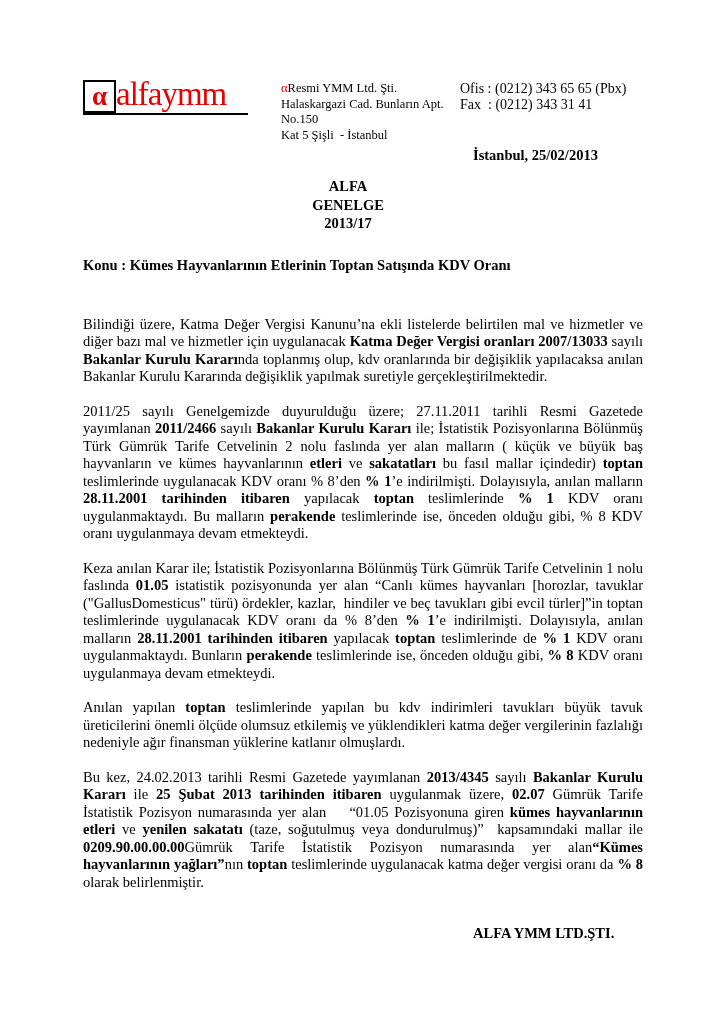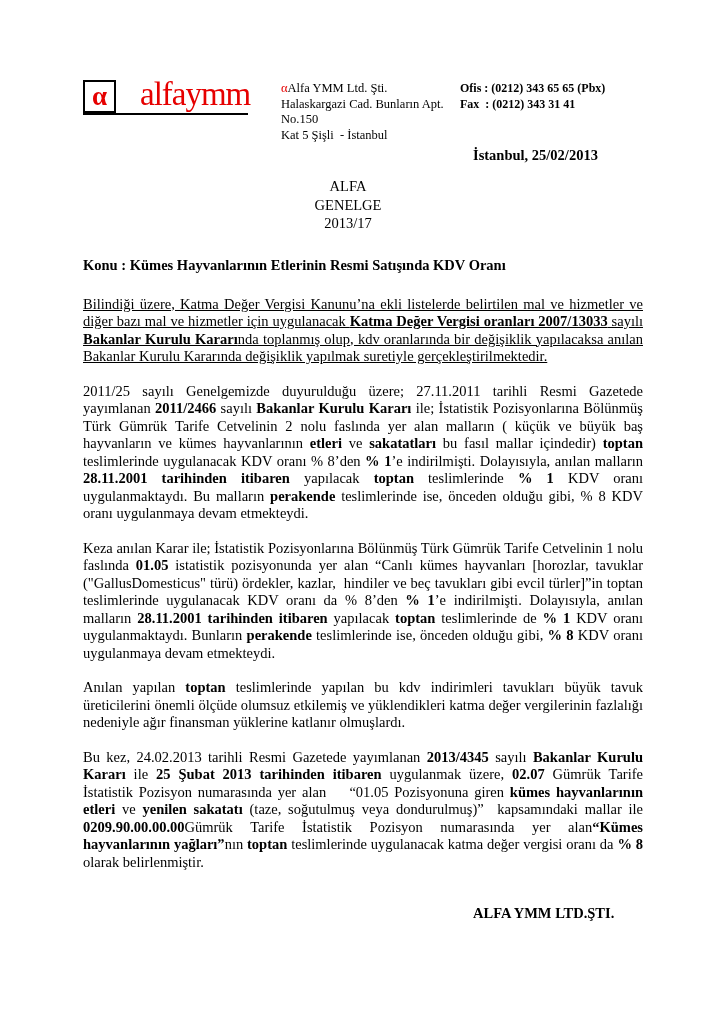--- a/index.html
+++ b/index.html
@@ -27,53 +27,53 @@
     display:flex; align-items:center; justify-content:center;
     color:var(--red);
     font-size:27px; font-weight:bold; line-height:1;
     background:#fff;
     flex:0 0 auto;
   }
   .logo-word {
     color:var(--red);
     font-size:33px; line-height:1;
     letter-spacing:-1px;
-    margin-left:24px;
+    margin-left:0;
     padding-bottom:4px;
   }
   .logo-rule { width:165px; height:0; border-bottom:2px solid #000; margin-top:-2px; }
 
   .addr-col { width:179px; font-size:12.5px; line-height:15.5px; padding-top:3px; }
-  .contact-col { flex:1; font-size:12px; line-height:15.5px; padding-top:3px;font-weight:bold; }
+  .contact-col { flex:1; font-size:14px; line-height:15.5px; padding-top:3px; }
   .red { color:var(--red); }
 
   .dateline {
     margin-top:4px;
     padding-left:390px;
     font-weight:bold;
     font-size:14.5px;
     white-space:nowrap;
   }
 
   .title-block {
     margin-top:13px;
     text-align:center;
-    font-weight:normal;
+    font-weight:bold;
     line-height:18.5px;
     transform:translateX(-15px);
   }
 
   .subject { margin-top:24px; font-weight:bold; }
 
   .para {
     margin:17px 0 0 0;
     text-align:justify;
     line-height:17.5px;
   }
-  .para.first { margin-top:22px;text-decoration:underline; }
+  .para.first { margin-top:42px; }
 
   .closing {
     margin-top:33px;
     padding-left:390px;
     font-weight:bold;
     line-height:18.5px;
     white-space:nowrap;
   }
 </style>
 </head>
@@ -83,39 +83,39 @@
 
   <header class="letterhead">
     <div class="logo-col">
       <div class="logo-row">
         <span class="alpha-box">α</span>
         <span class="logo-word">alfaymm</span>
       </div>
       <div class="logo-rule"></div>
     </div>
     <div class="addr-col">
-      <div class="addr-line"><span class="red">α</span><span>Alfa YMM Ltd. Şti.</span></div>
+      <div class="addr-line"><span class="red">α</span><span>Resmi YMM Ltd. Şti.</span></div>
       <div class="addr-line">Halaskargazi Cad. Bunların Apt. No.150</div>
       <div class="addr-line">Kat 5 Şişli&nbsp; - İstanbul</div>
     </div>
     <div class="contact-col">
       <div class="addr-line">Ofis : (0212) 343 65 65 (Pbx)</div>
       <div class="addr-line">Fax&nbsp; : (0212) 343 31 41</div>
     </div>
   </header>
 
   <div class="dateline">İstanbul, 25/02/2013</div>
 
   <div class="title-block">
     <div>ALFA</div>
     <div>GENELGE</div>
     <div>2013/17</div>
   </div>
 
-  <div class="subject">Konu : Kümes Hayvanlarının Etlerinin Resmi Satışında KDV Oranı</div>
+  <div class="subject">Konu : Kümes Hayvanlarının Etlerinin Toptan Satışında KDV Oranı</div>
 
   <p class="para first"><span>Bilindiği üzere, Katma Değer Vergisi Kanunu’na ekli listelerde belirtilen mal ve hizmetler ve diğer bazı mal ve hizmetler için uygulanacak </span><b>Katma Değer Vergisi oranları 2007/13033</b><span> sayılı </span><b>Bakanlar Kurulu Kararı</b><span>nda toplanmış olup, kdv oranlarında bir değişiklik yapılacaksa anılan Bakanlar Kurulu Kararında değişiklik yapılmak suretiyle gerçekleştirilmektedir.</span></p>
   <p class="para"><span>2011/25 sayılı Genelgemizde duyurulduğu üzere; 27.11.2011 tarihli Resmi Gazetede yayımlanan </span><b>2011/2466</b><span> sayılı </span><b>Bakanlar Kurulu Kararı</b><span> ile; İstatistik Pozisyonlarına Bölünmüş Türk Gümrük Tarife Cetvelinin 2 nolu faslında yer alan malların ( küçük ve büyük baş hayvanların ve kümes hayvanlarının </span><b>etleri</b><span> ve </span><b>sakatatları</b><span> bu fasıl mallar içindedir) </span><b>toptan</b><span> teslimlerinde uygulanacak KDV oranı % 8’den </span><b>% 1</b><span>’e indirilmişti. Dolayısıyla, anılan malların </span><b>28.11.2001 tarihinden itibaren</b><span> yapılacak </span><b>toptan</b><span> teslimlerinde </span><b>% 1</b><span> KDV oranı uygulanmaktaydı. Bu malların </span><b>perakende</b><span> teslimlerinde ise, önceden olduğu gibi, % 8 KDV oranı uygulanmaya devam etmekteydi.</span></p>
   <p class="para"><span>Keza anılan Karar ile; İstatistik Pozisyonlarına Bölünmüş Türk Gümrük Tarife Cetvelinin 1 nolu faslında </span><b>01.05</b><span> istatistik pozisyonunda yer alan “Canlı kümes hayvanları [horozlar, tavuklar ("GallusDomesticus" türü) ördekler, kazlar, &nbsp;hindiler ve beç tavukları gibi evcil türler]”in toptan teslimlerinde uygulanacak KDV oranı da % 8’den </span><b>% 1</b><span>’e indirilmişti. Dolayısıyla, anılan malların </span><b>28.11.2001 tarihinden itibaren</b><span> yapılacak </span><b>toptan</b><span> teslimlerinde de </span><b>% 1</b><span> KDV oranı uygulanmaktaydı. Bunların </span><b>perakende</b><span> teslimlerinde ise, önceden olduğu gibi, </span><b>% 8</b><span> KDV oranı uygulanmaya devam etmekteydi.</span></p>
   <p class="para"><span>Anılan yapılan </span><b>toptan</b><span> teslimlerinde yapılan bu kdv indirimleri tavukları büyük tavuk üreticilerini önemli ölçüde olumsuz etkilemiş ve yüklendikleri katma değer vergilerinin fazlalığı nedeniyle ağır finansman yüklerine katlanır olmuşlardı.</span></p>
   <p class="para"><span>Bu kez, 24.02.2013 tarihli Resmi Gazetede yayımlanan </span><b>2013/4345</b><span> sayılı </span><b>Bakanlar Kurulu Kararı</b><span> ile </span><b>25 Şubat 2013 tarihinden itibaren</b><span> uygulanmak üzere, </span><b>02.07</b><span> Gümrük Tarife İstatistik Pozisyon numarasında yer alan &nbsp;&nbsp;&nbsp;“01.05 Pozisyonuna giren </span><b>kümes hayvanlarının etleri</b><span> ve </span><b>yenilen sakatatı</b><span> (taze, soğutulmuş veya dondurulmuş)” &nbsp;kapsamındaki mallar ile </span><b>0209.90.00.00.00</b><span>Gümrük Tarife İstatistik Pozisyon numarasında yer alan</span><b>“Kümes hayvanlarının yağları”</b><span>nın </span><b>toptan</b><span> teslimlerinde uygulanacak katma değer vergisi oranı da </span><b>% 8</b><span> olarak belirlenmiştir.</span></p>
 
   <div class="closing">
     <div>ALFA YMM LTD.ŞTI.</div>
   </div>

